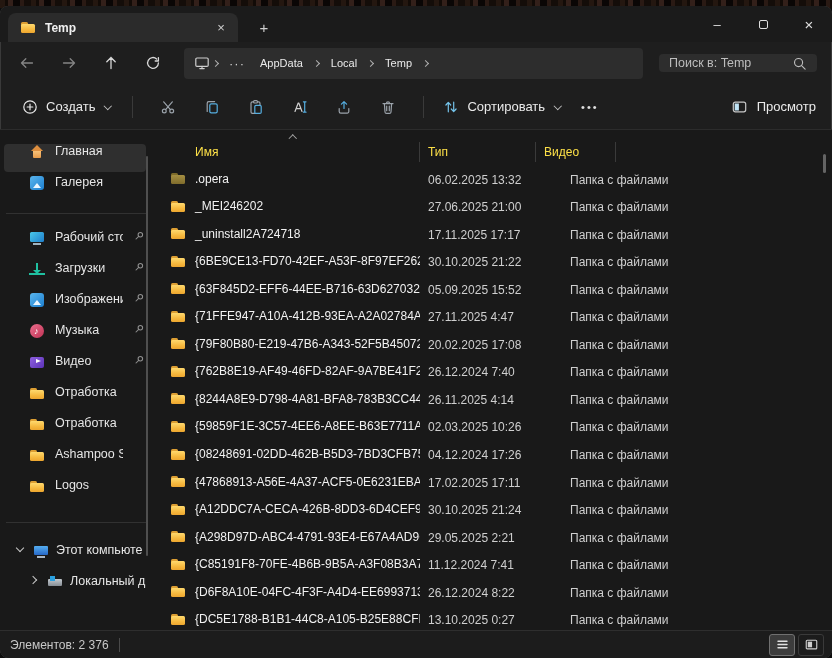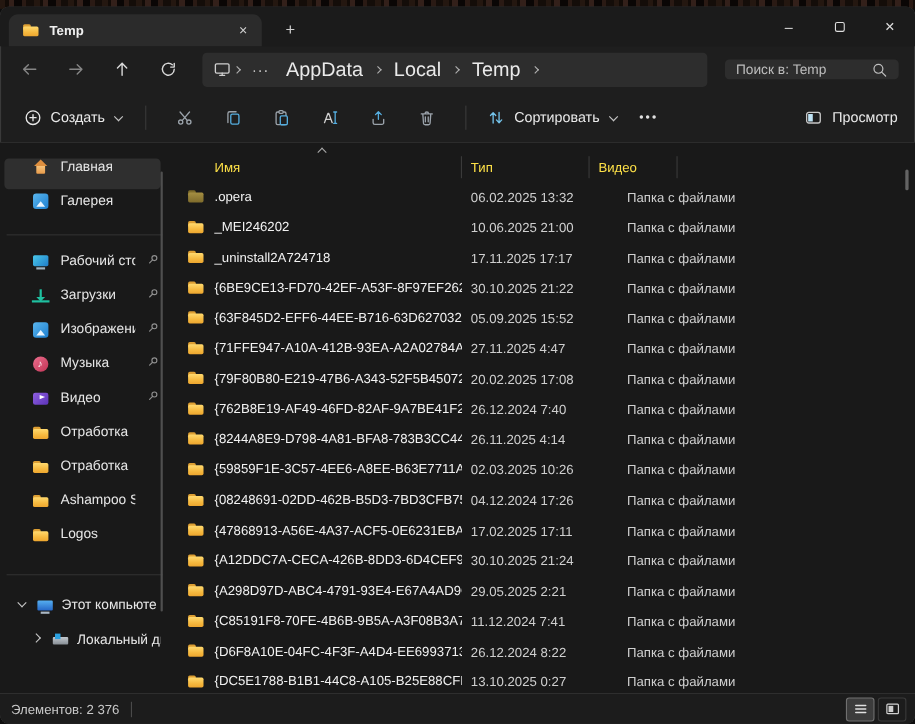--- a/index.html
+++ b/index.html
@@ -45,21 +45,21 @@
   .navbar { position:absolute; top:36px; left:0; right:0; height:42px;
     display:flex; align-items:center; padding:0 15px 0 10px; }
   .navbtn { width:34px; height:30px; display:flex; align-items:center; justify-content:center;
     border-radius:4px; margin-right:8px; }
   .addr { flex:1; min-width:0; height:31px; background:#2d2d2d; border-radius:4px;
     display:flex; align-items:center; padding:0 10px; margin-left:6px; }
   .addr-root { display:flex; align-items:center; gap:4px; }
   .bc-dots { color:#d0d0d0; font-size:13px; letter-spacing:1px; padding:0 7px; }
   .crumbs { display:flex; align-items:center; }
   .crumb-group { display:flex; align-items:center; }
-  .crumb { color:#eaeaea; font-size:18px; padding:0 8px; }
+  .crumb { color:#eaeaea; font-size:11px; padding:0 8px; }
   .bc-chev { width:12px; height:12px; position:relative; flex:none; }
   .bc-chev::before { content:""; position:absolute; left:3px; top:3.5px; width:4px; height:4px;
     border-right:1.3px solid #b0b0b0; border-bottom:1.3px solid #b0b0b0; transform:rotate(-45deg); }
   .search { width:158px; height:18px; background:#2d2d2d; border-radius:4px; margin-left:16px;
     display:flex; align-items:center; padding:0 10px; flex:none; }
   .search input { flex:1; min-width:0; background:transparent; border:0; outline:0;
     color:#c8c8c8; font-size:12.5px; font-family:inherit; padding:0; }
   .search input::placeholder { color:#bdbdbd; opacity:1; }
 
   
@@ -473,21 +473,21 @@
             <span class="c-date">06.02.2025 13:32</span>
             <span class="c-type">Папка с файлами</span>
             <span class="c-size"></span>
           </div>
 
           <div class="row">
             <span class="c-name">
               <span class="ic i-folder"></span>
               <span class="fname">_MEI246202</span>
             </span>
-            <span class="c-date">10.06.2025 21:00</span>
+            <span class="c-date">27.06.2025 21:00</span>
             <span class="c-type">Папка с файлами</span>
             <span class="c-size"></span>
           </div>
 
           <div class="row">
             <span class="c-name">
               <span class="ic i-folder"></span>
               <span class="fname">_uninstall2A724718</span>
             </span>
             <span class="c-date">17.11.2025 17:17</span>

